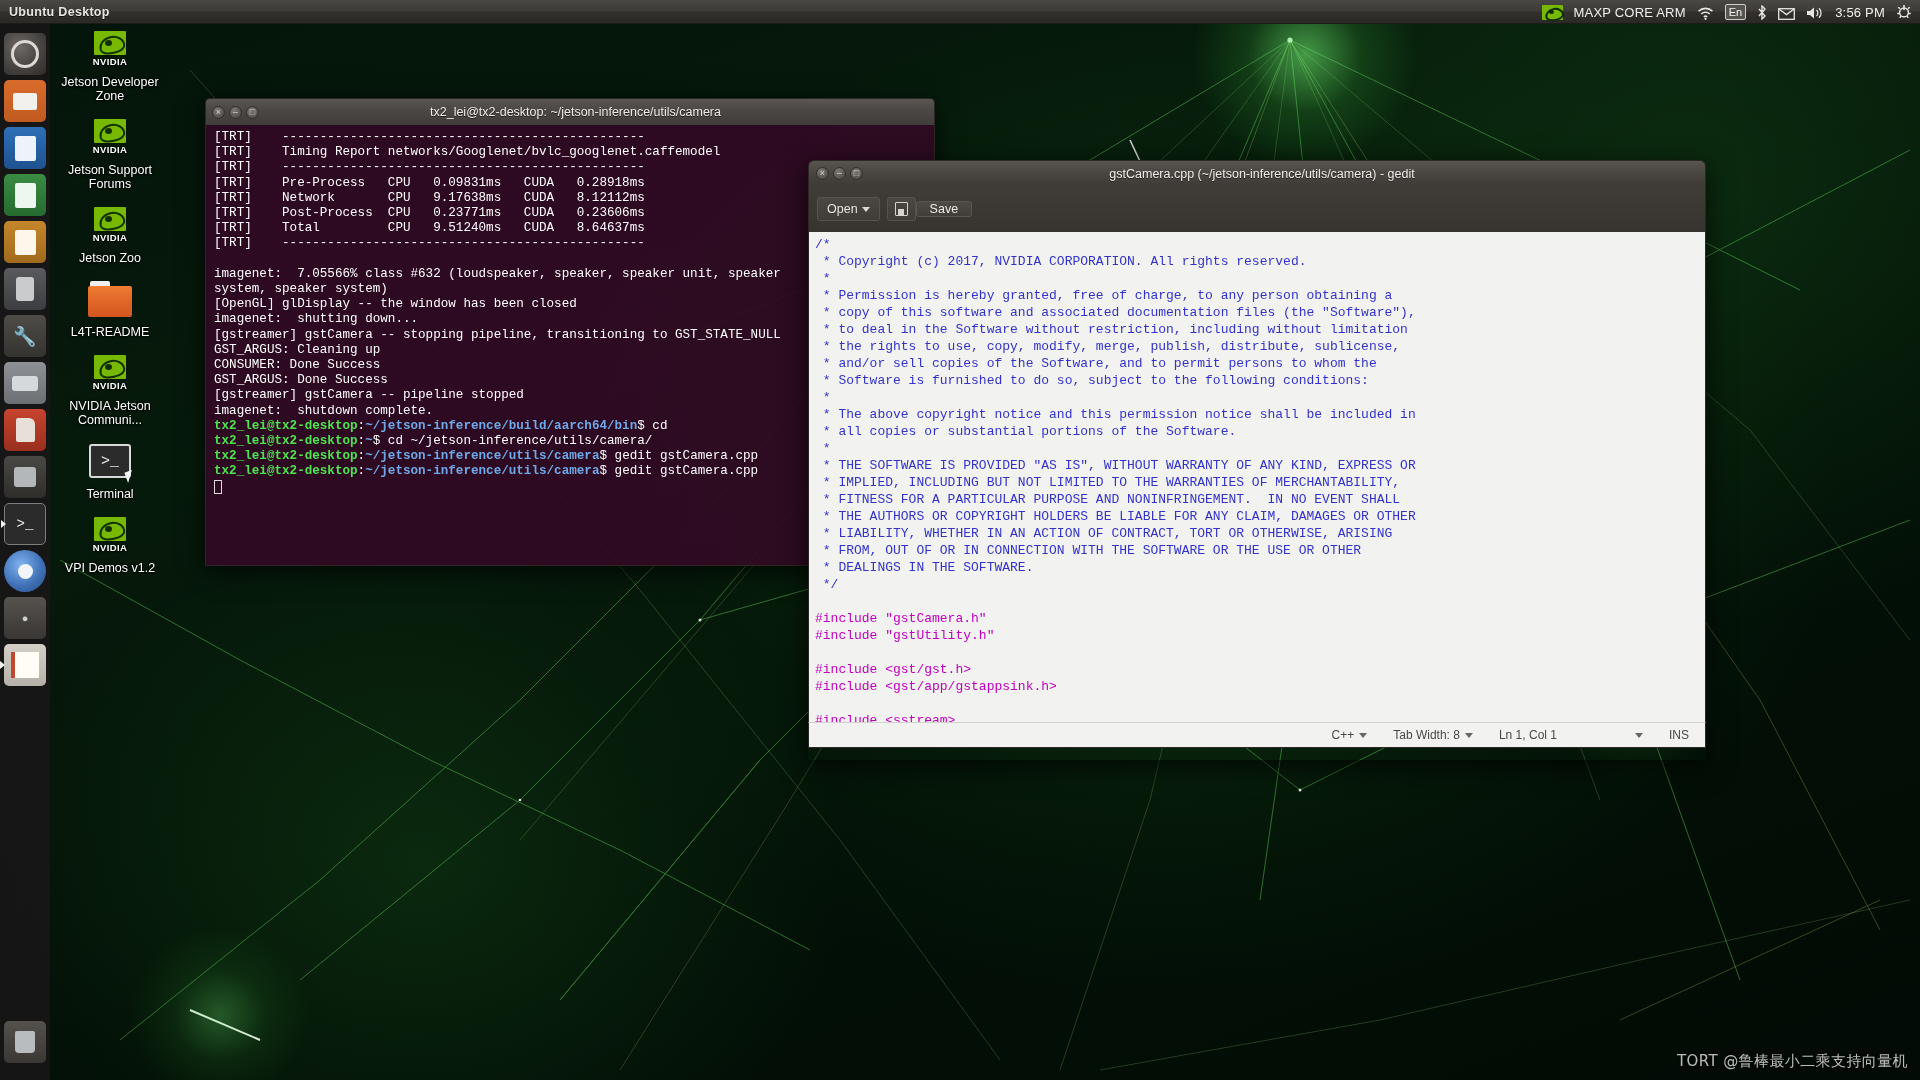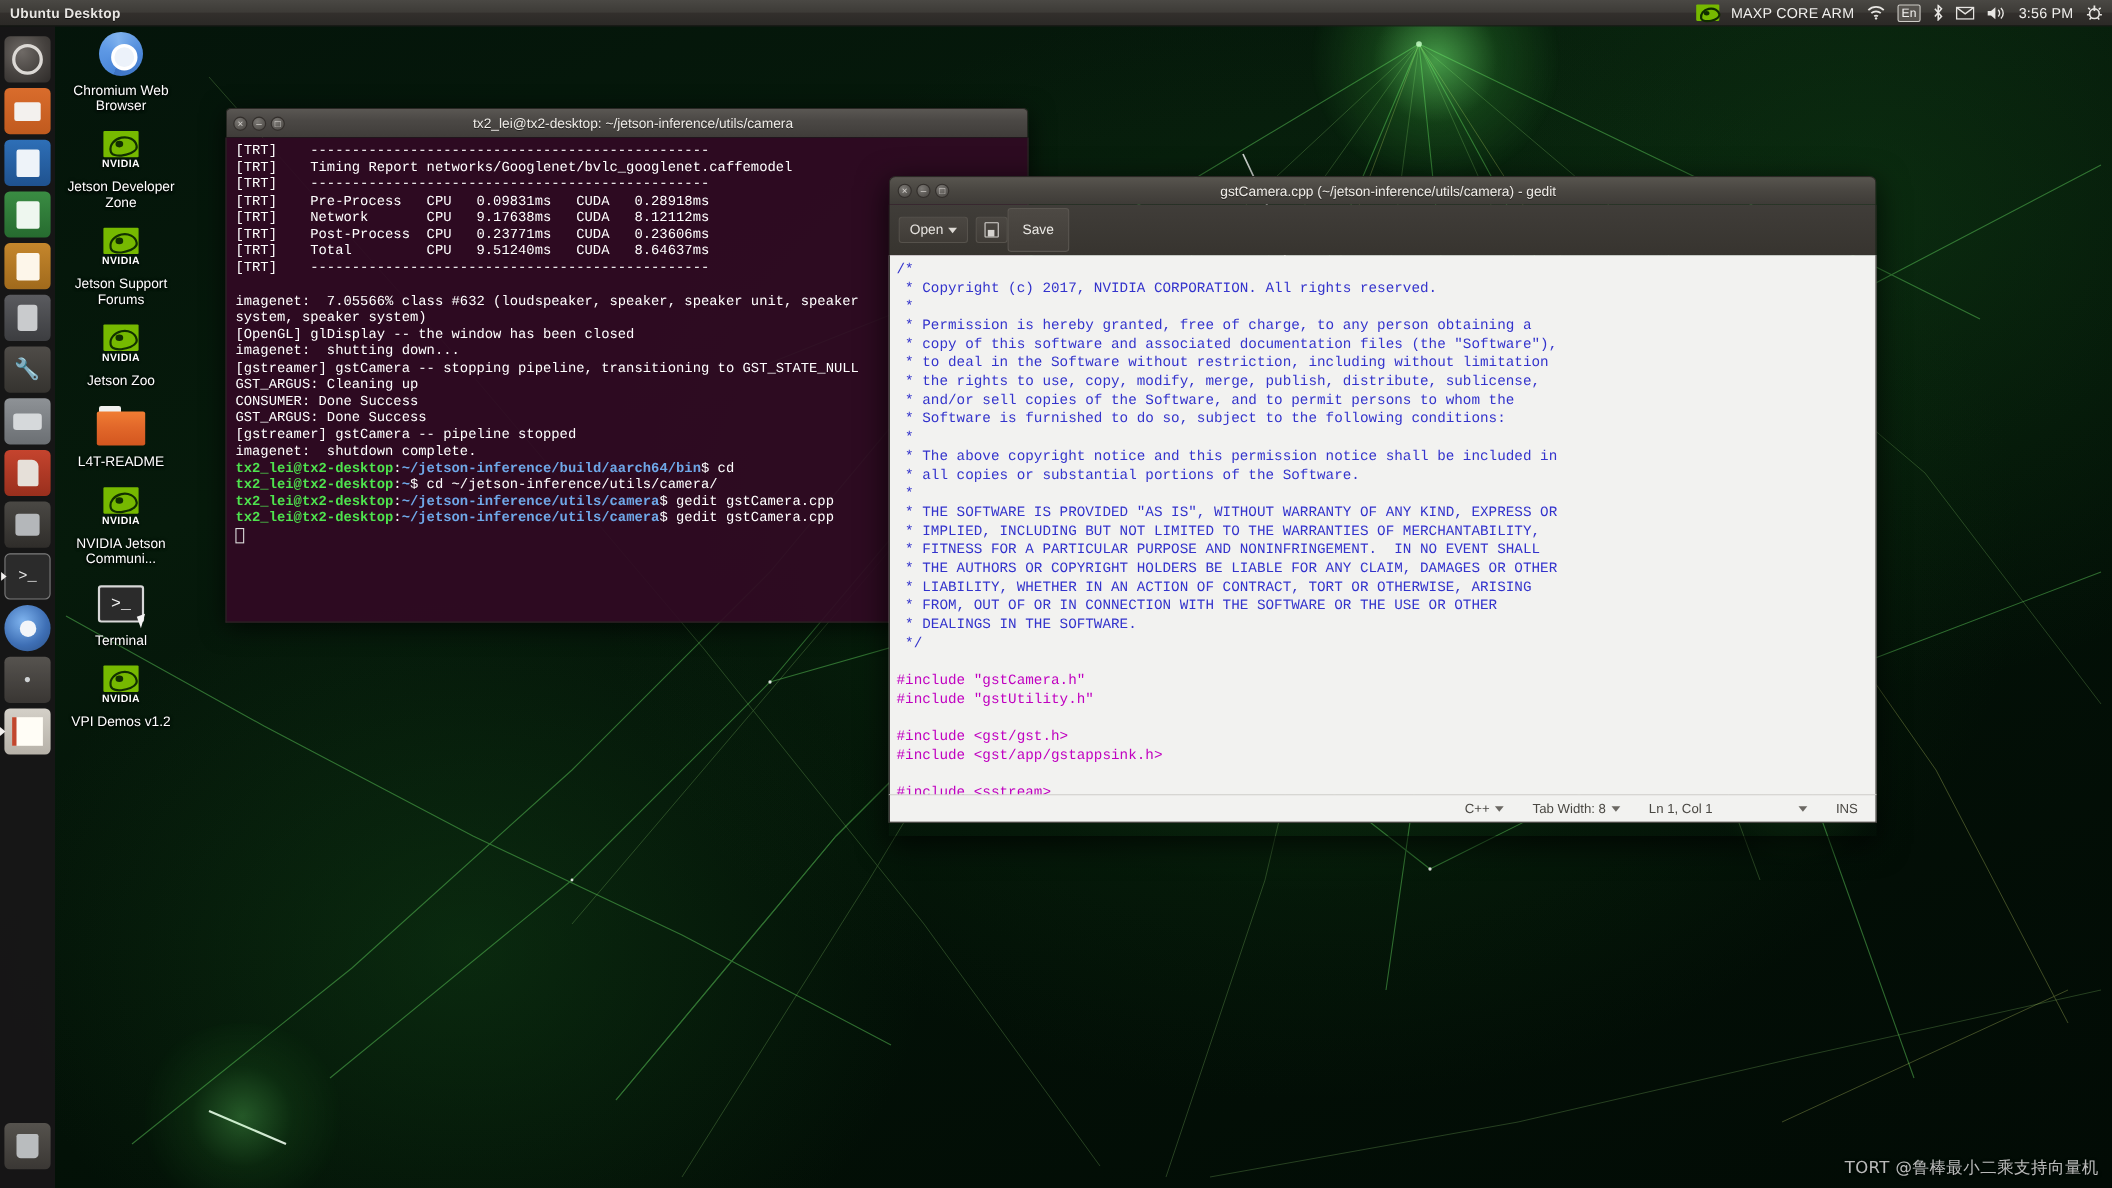--- a/index.html
+++ b/index.html
@@ -28,21 +28,21 @@
 
   
   #top-panel {
     position: absolute; top: 0; left: 0; width: 1920px; height: 24px;
     background: linear-gradient(to bottom, #4a4844 0%, #3d3b37 48%, #322f2c 52%, #2b2926 100%);
     display: flex; align-items: center; z-index: 400;
     color: #e8e6e3; font-size: 12.5px;
     border-bottom: 1px solid #1d1b19;
   }
   #panel-title { font-weight: bold; margin-left: 9px; letter-spacing: .3px; text-shadow: 0 1px 0 rgba(0,0,0,.6); }
-  #panel-right { margin-left: auto; display: flex; align-items: center; gap: 11px; padding-right: 8px; }
+  #panel-right { margin-left: auto; display: flex; align-items: flex-end; gap: 11px; padding-right: 8px; }
   .panel-text { font-size: 13px; color: #f0efed; letter-spacing: .2px; }
   .pi { display: flex; align-items: center; justify-content: center; }
   .kbd-ind {
     border: 1px solid #cfcdc8; background: #57544f; color: #f4f3f1;
     font-size: 11px; padding: 0px 3px; border-radius: 2px; line-height: 14px;
   }
   .nv-eye {
     width: 21px; height: 15px; background: #76b900; border-radius: 1px;
     position: relative; display:inline-block;
   }
@@ -235,21 +235,21 @@
     content:''; position:absolute; left:2.6px; top:6px; width:6px; height:6px; background:#d6d3cf;
   }
   .caret-dn {
     width:0;height:0;border-left:4px solid transparent;border-right:4px solid transparent;
     border-top:5px solid #ddd9d4;
   }
   #gedit-hdr-center { flex: 1; text-align: center; line-height: 1.1; }
   #gedit-hdr-title { color: #f3f1ee; font-size: 13px; font-weight: bold; }
   #gedit-hdr-sub { color: #9b9791; font-size: 10.5px; margin-top: 2px; }
   #save-button {
-    height: 40px; border: 1px solid #5a5650; border-radius: 3px;
+    height: 16px; border: 1px solid #5a5650; border-radius: 3px;
     background: linear-gradient(to bottom, #4d4944 0%, #413d38 100%);
     color: #eceae6; font-size: 12.5px; display: flex; align-items: center; padding: 0 13px; cursor: default;
   }
   #gedit-editor {
     height: 490px; background: #f2f2f0; overflow: hidden; position: relative;
     border-left: 1px solid #2b2825; border-right: 1px solid #2b2825;
     font-family: "Liberation Mono", "DejaVu Sans Mono", monospace;
     font-size: 13px; line-height: 17px; padding: 4px 0 0 6px;
     white-space: pre;
   }
@@ -392,26 +392,20 @@
     <div class="lnch lnch-chrome"></div>
     <div class="lnch lnch-wifi"></div>
     <div class="lnch lnch-notes">
       <div class="run-dot"></div>
     </div>
     <div class="lnch lnch-trash lnch-bottom"></div>
   </div>
 
   <div id="desk-icons">
 
-    <div class="desk-icon">
-      <div class="di-img">
-          <div class="chromium-ico"></div>
-        </div>
-      <div class="di-label">Chromium Web Browser</div>
-    </div>
 
     <div class="desk-icon">
       <div class="di-img">
         <div class="nvidia-ico">
           <div class="nv-logo-box"></div>
           <div class="nv-word">NVIDIA</div>
         </div>
       </div>
       <div class="di-label">Jetson Developer Zone</div>
     </div>

